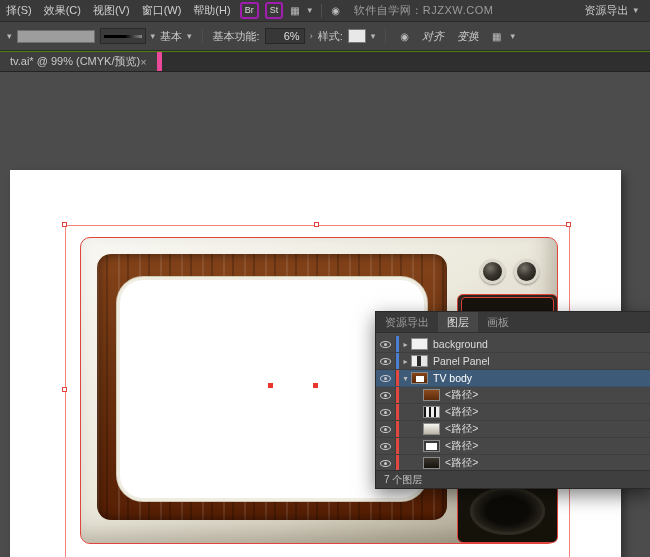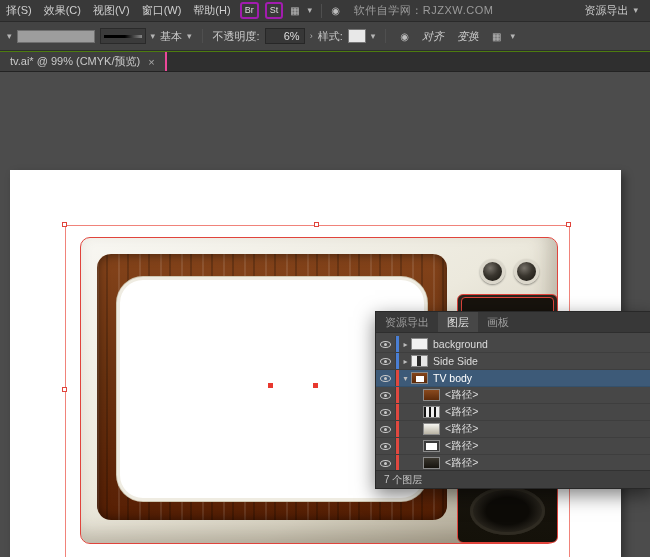--- a/index.html
+++ b/index.html
@@ -30,22 +30,22 @@
   .strokeline{width:100%;height:3px;background:linear-gradient(90deg,#000 55%,#888);}
   .valuebox{min-width:40px;height:16px;background:#373737;border:1px solid #272727;
             display:inline-flex;align-items:center;justify-content:flex-end;padding:0 4px;color:#ddd;}
   .swatch{width:18px;height:14px;background:#e8e8e8;border:1px solid #777;display:inline-block;}
   .cbtn{padding:0 4px;white-space:nowrap;font-style:italic;}
   .lbl{white-space:nowrap;}
 
   
   .tabbar{position:absolute;left:0;top:52px;width:100%;height:20px;background:#2f2f2f;
           border-bottom:1px solid #232323;display:flex;}
-  .doc-tab{display:flex;align-items:center;gap:8px;padding:0 10px;background:#3e3e3e;
-           border-right:2px solid #ec4899;font-size:11px;color:#c9c9c9;height:100%;white-space:nowrap;}
+  .doc-tab{display:flex;align-items:center;padding:0 10px;background:#3e3e3e;
+           border-right:5px solid #ec4899;font-size:11px;color:#c9c9c9;height:100%;white-space:nowrap;}
   .tab-close{color:#aaa;font-size:11px;}
 
   
   .canvas{position:absolute;left:0;top:72px;width:100%;height:485px;background:#4c4c4c;}
   .artboard{position:absolute;left:10px;top:170px;width:611px;height:387px;background:#fff;
             box-shadow:4px 4px 8px rgba(0,0,0,.35);}
 
   
   .tv-body{position:absolute;left:80px;top:237px;width:478px;height:307px;border-radius:10px;
            border:1px solid #e0443c;
@@ -143,21 +143,21 @@
   <div class="controlbar">
     <span class="chev">▾</span>
     <span class="graybox"></span>
     <span class="strokebox">
         <span class="strokeline"></span>
       </span>
     <span class="chev">▾</span>
     <span class="lbl">基本</span>
     <span class="chev">▾</span>
     <span class="vsep"></span>
-    <span class="lbl">不透明度:</span>
+    <span class="lbl">基本功能:</span>
     <span class="valuebox">6%</span>
     <span class="chev">›</span>
     <span class="lbl">样式:</span>
     <span class="swatch"></span>
     <span class="chev">▾</span>
     <span class="vsep"></span>
     <span class="micon">◉</span>
     <span class="lbl cbtn">对齐</span>
     <span class="lbl cbtn">变换</span>
     <span class="micon">▦</span>
@@ -212,21 +212,21 @@
       </div>
 
       <div class="lrow">
         <span class="eyecell">
             <span class="eye"></span>
           </span>
         <span class="cbar blue"></span>
         <span class="sp1"></span>
         <span class="xarrow">▸</span>
         <span class="thumb t-side"></span>
-        <span class="lname">Side Side</span>
+        <span class="lname">Panel Panel</span>
       </div>
 
       <div class="lrow sel">
         <span class="eyecell">
             <span class="eye"></span>
           </span>
         <span class="cbar red"></span>
         <span class="sp1"></span>
         <span class="xarrow">▾</span>
         <span class="thumb t-tv"></span>

